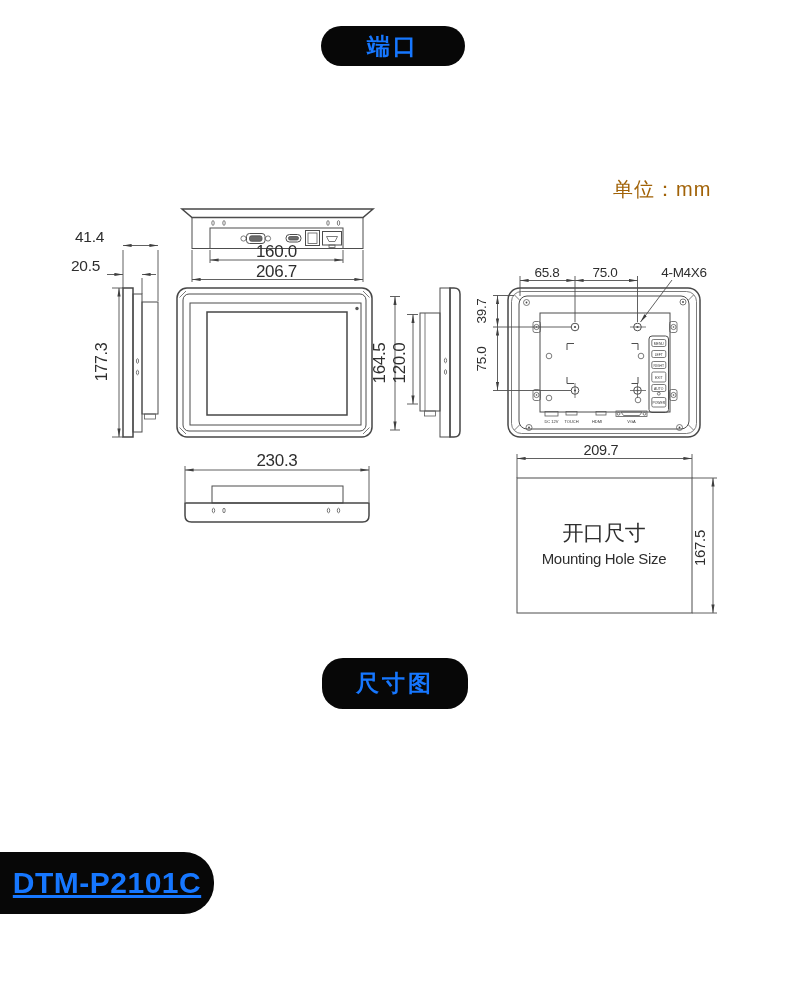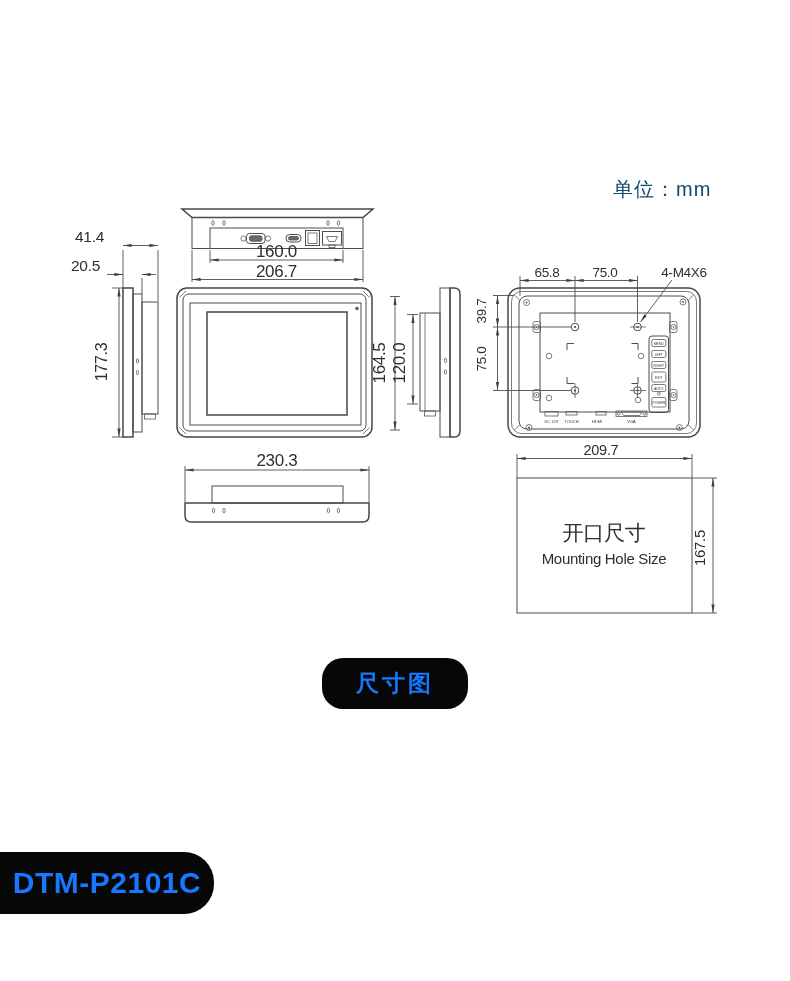--- a/index.html
+++ b/index.html
@@ -5,37 +5,40 @@
   html,body{margin:0;padding:0;background:#ffffff;}
   #stage{position:relative;width:790px;height:981px;background:#ffffff;overflow:hidden;
          font-family:"Liberation Sans",sans-serif;}
   .badge{position:absolute;background:#070707;color:#1677ff;display:flex;
          align-items:center;justify-content:center;font-weight:bold;}
   #badge-ports{left:321px;top:26px;width:144px;height:40px;border-radius:21px;
          font-size:23px;letter-spacing:3px;}
   #badge-dims{left:322px;top:658px;width:146px;height:51px;border-radius:21px;
          font-size:23px;letter-spacing:3px;}
   #badge-model{left:0;top:852px;width:214px;height:62px;border-radius:0 30px 30px 0;
-         font-size:30px;letter-spacing:0.5px;}
-  #unit-label{position:absolute;left:613px;top:176px;font-size:20px;color:#0c4a6e;
+         font-size:30px;letter-spacing:0.5px;text-decoration:underline;}
+  #unit-label{position:absolute;left:613px;top:176px;font-size:20px;color:#a16207;
          letter-spacing:1px;}
   svg{position:absolute;left:0;top:0;}
   .ln{fill:none;stroke:#4d4d4d;stroke-width:1;}
   .ln2{fill:none;stroke:#474747;stroke-width:1.5;}
   .thin{fill:none;stroke:#5a5a5a;stroke-width:0.8;}
   .dim{fill:none;stroke:#4f4f4f;stroke-width:0.9;}
   .dt{fill:#2e2e2e;font-family:"Liberation Sans",sans-serif;letter-spacing:-0.3px;}
   .micro{fill:#333;font-family:"Liberation Sans",sans-serif;}
   .dark{fill:#6b6b6b;stroke:#4d4d4d;stroke-width:0.8;}
 </style>
 </head>
 <body>
 
 <div id="stage">
 
+  <div class="badge" id="badge-ports">
+    <span>端口</span>
+  </div>
 
   <div id="unit-label">单位：mm</div>
 
   <svg width="790" height="981" viewBox="0 0 790 981">
     <defs>
       <marker id="arr" viewBox="0 0 9 4" markerWidth="9" markerHeight="4" refX="8.6" refY="2" orient="auto-start-reverse" markerUnits="userSpaceOnUse">
         <path d="M0,0.4 L8.6,2 L0,3.6 Z" fill="#3f3f3f"></path>
       </marker>
     </defs>
 

